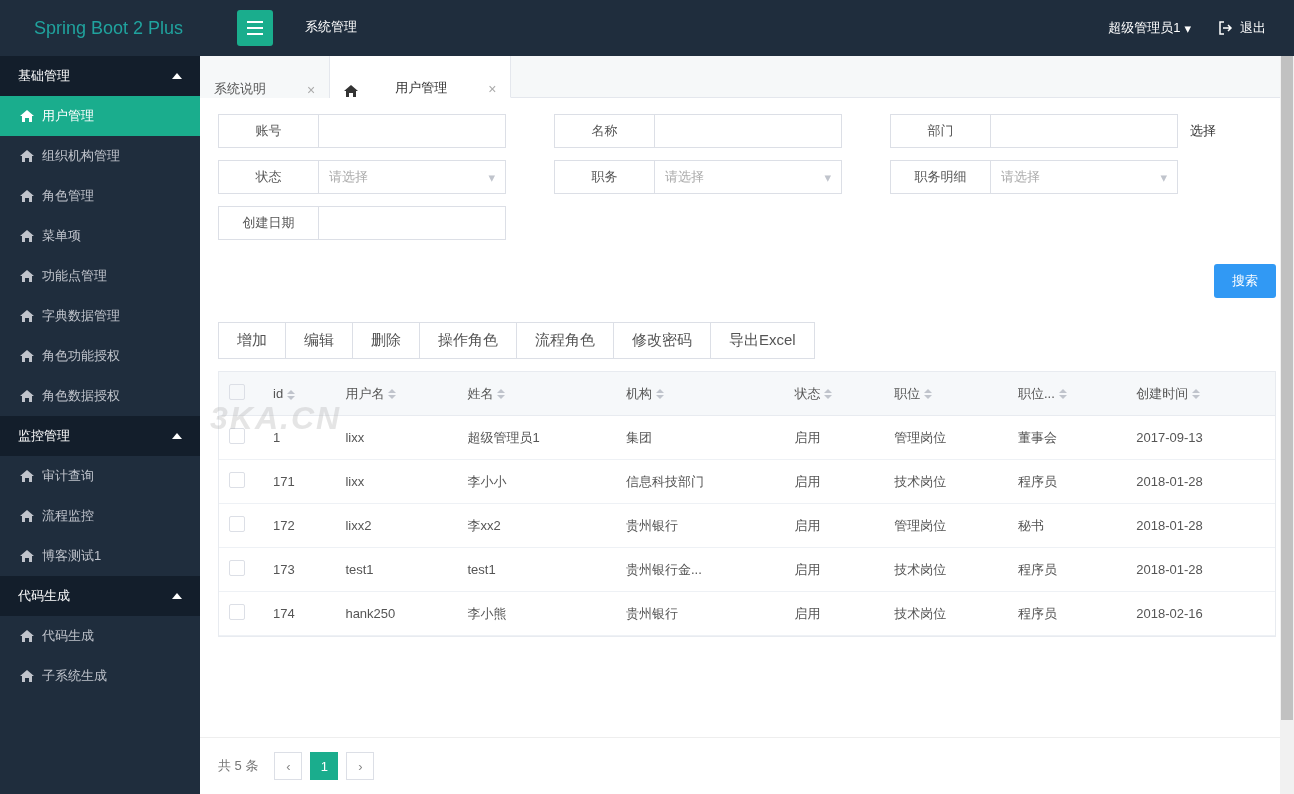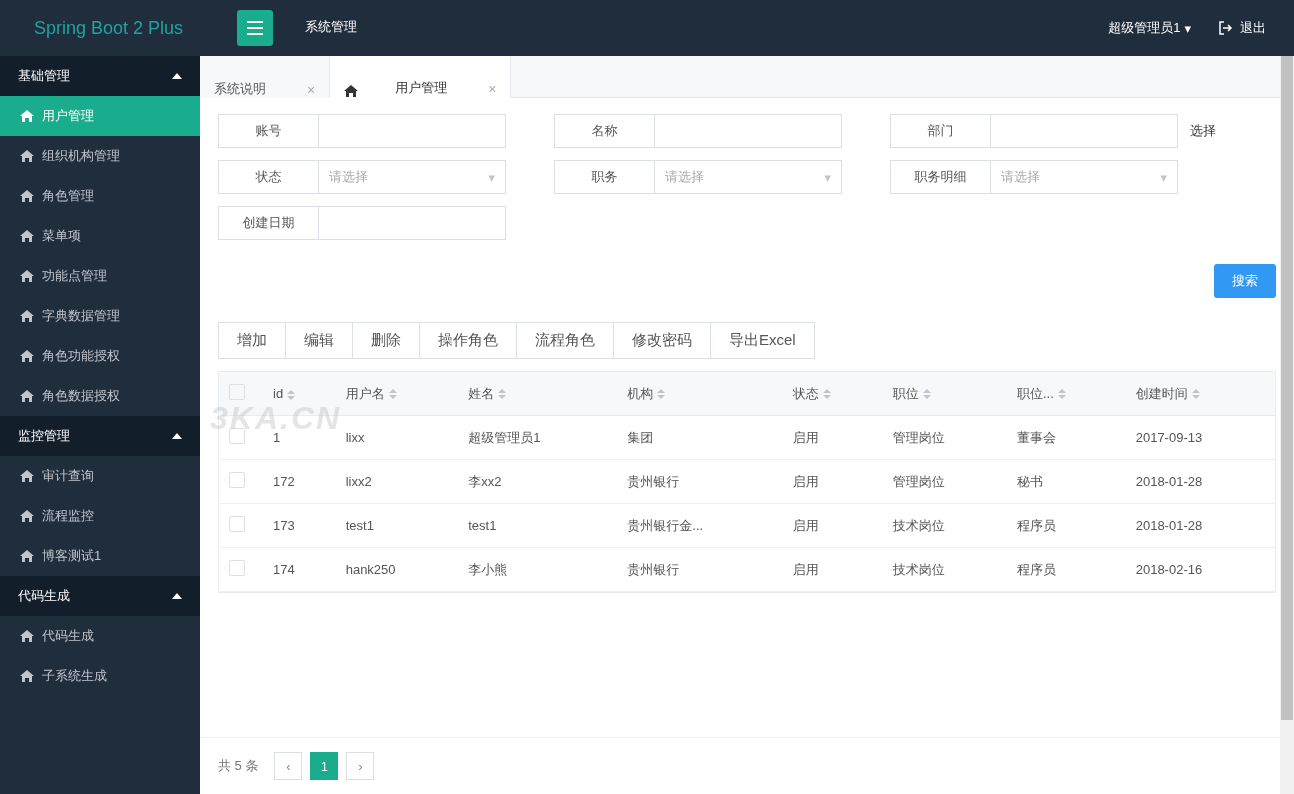--- a/index.html
+++ b/index.html
@@ -314,20 +314,31 @@
                 <td>lixx</td>
                 <td>超级管理员1</td>
                 <td>集团</td>
                 <td>启用</td>
                 <td>管理岗位</td>
                 <td>董事会</td>
                 <td>2017-09-13</td>
               </tr>
               <tr>
                 <td><span class="chk"></span></td>
+                <td>171</td>
+                <td>lixx</td>
+                <td>李小小</td>
+                <td>信息科技部门</td>
+                <td>启用</td>
+                <td>技术岗位</td>
+                <td>程序员</td>
+                <td>2018-01-28</td>
+              </tr>
+              <tr>
+                <td><span class="chk"></span></td>
                 <td>172</td>
                 <td>lixx2</td>
                 <td>李xx2</td>
                 <td>贵州银行</td>
                 <td>启用</td>
                 <td>管理岗位</td>
                 <td>秘书</td>
                 <td>2018-01-28</td>
               </tr>
               <tr>

